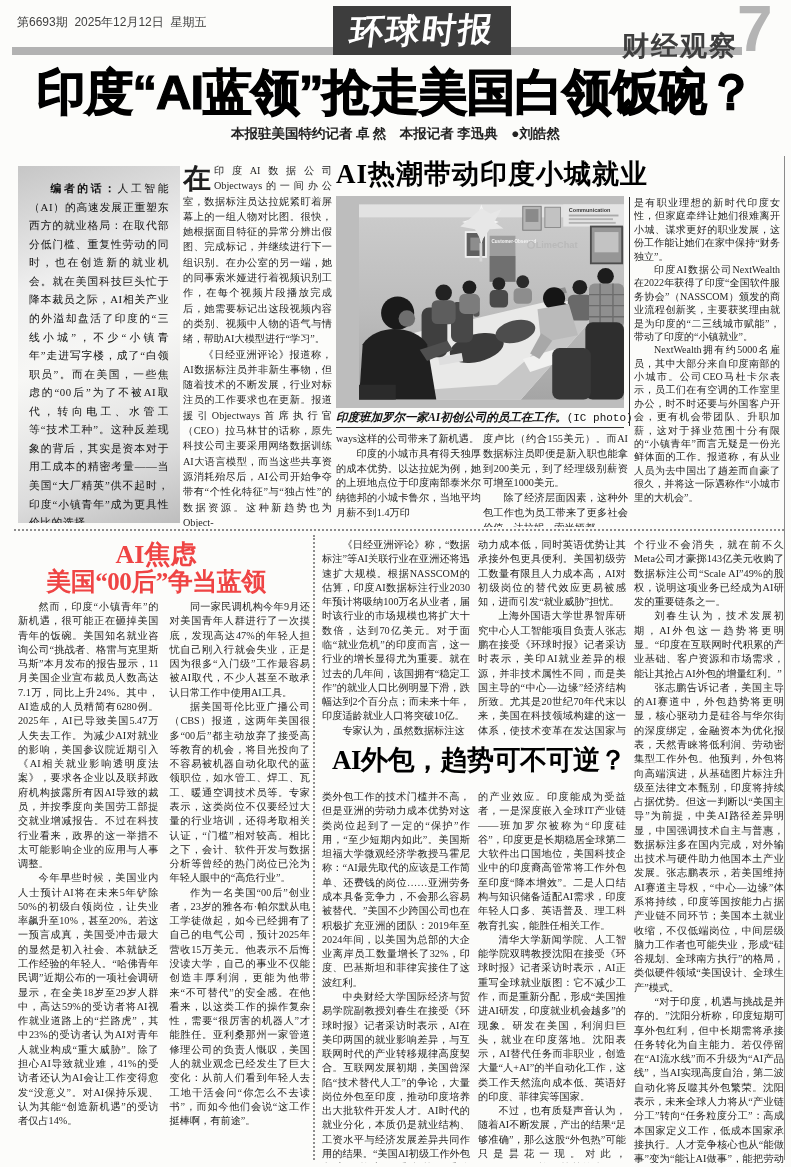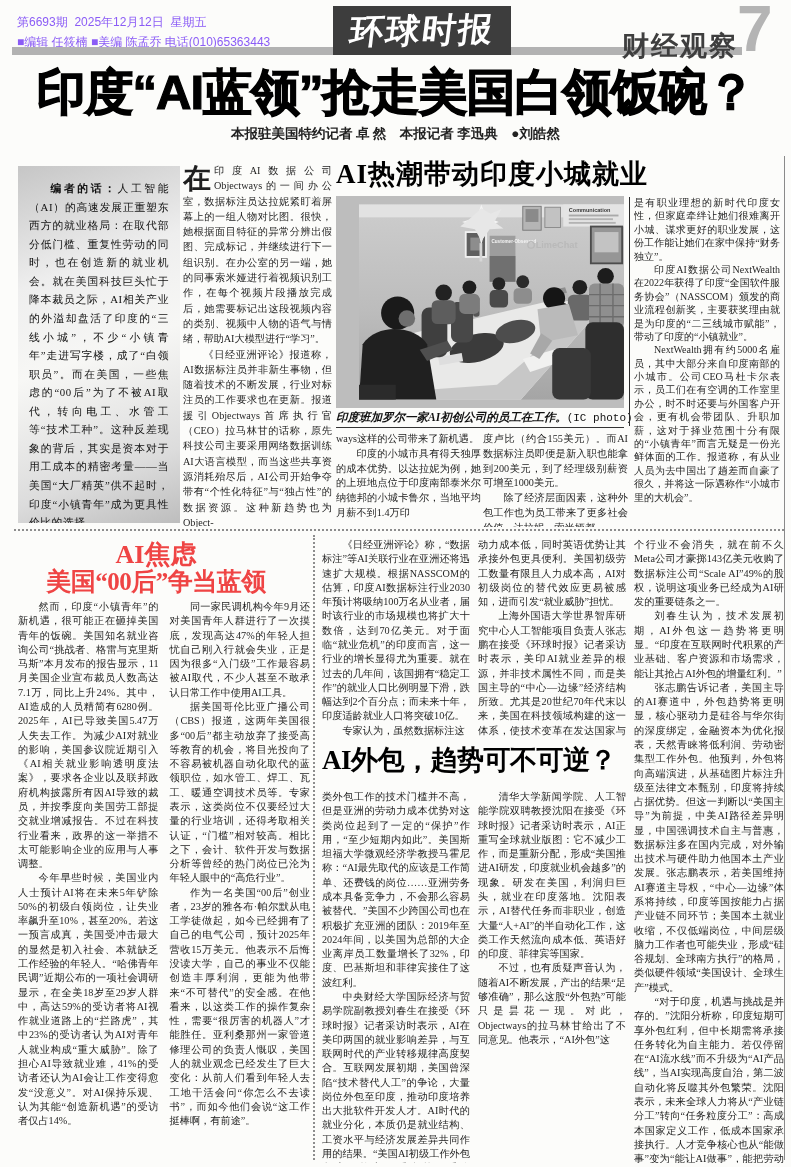--- a/index.html
+++ b/index.html
@@ -2,21 +2,21 @@
 <html><head>
 <meta charset="utf-8">
 <style>
   * { margin:0; padding:0; box-sizing:border-box; }
   html,body { background:#9a9a9a; }
   .page { position:relative; width:791px; height:1167px; margin:0 auto; background:#fcfcfa;
           font-family:"Liberation Serif","DejaVu Serif",serif; color:#1e1e1e; overflow:hidden; }
 
   
   .hdr-left { position:absolute; left:17px; top:12px; font-family:"Liberation Sans","DejaVu Sans",sans-serif;
-              font-size:12px; color:#8b5cf6; line-height:20px; }
+              font-size:12px; color:#404040; line-height:20px; }
   .hdr-left .l2 { font-size:12px; }
   .hdr-bar { position:absolute; left:12px; top:47px; width:730px; height:8px; background:#b2b2b2; }
   .masthead { position:absolute; left:333px; top:6px; width:178px; height:49px; background:#3d3d3d;
               display:flex; align-items:center; justify-content:center; }
   .masthead span { color:#fff; font-size:34px; font-weight:bold; transform:skewX(-8deg) rotate(-1deg);
                    font-family:"Liberation Serif",serif; letter-spacing:2px; }
   .section-name { position:absolute; left:604px; top:16px; width:134px; text-align:right;
                   font-size:27px; font-weight:900; color:#3e3e3e; letter-spacing:2px;
                   font-family:"Liberation Serif",serif;margin-top:12px; }
   .page-num { position:absolute; left:737px; top:-8px; font-size:64px; font-weight:bold; color:#b4b4b4;
@@ -73,37 +73,36 @@
   .a2-head .h1 { font-size:26px; line-height:1.05; }
   .a2-head .h2 { font-size:25px; line-height:1.15; letter-spacing:-0.5px; white-space:nowrap;text-align:center; }
   .a2-cols { position:absolute; left:18px; top:600px; width:292px; height:556px;
              column-count:2; column-gap:11px; column-fill:auto;
              font-size:10.2px; line-height:1.4; text-align:justify; overflow:hidden; }
   .a2-cols p { text-indent:2em; }
 
   
   .c1top { left:322px; top:538px; width:148px; height:200px; }
   .c2top { left:478px; top:538px; width:148px; height:200px; }
-  .subhead3 { position:absolute; left:322px; top:742px; width:304px; text-align:left;
+  .subhead3 { position:absolute; left:322px; top:742px; width:304px; text-align:right;
               font-size:27px; font-weight:900; letter-spacing:-0.5px; white-space:nowrap;
               font-family:"Liberation Serif",serif; color:#000; }
   .c1bot { left:322px; top:790px; width:148px; height:373px; }
   .c2bot { left:478px; top:790px; width:148px; height:373px; }
   .c3    { left:634px; top:538px; width:150px; height:625px; }
 </style>
 </head>
 <body>
 
 <div class="page">
 
   <div class="hdr-left">
     <div>
       <span>第6693期</span>&nbsp;&nbsp;<span>2025年12月12日</span>&nbsp;&nbsp;<span>星期五</span>
     </div>
-    <div class="l2">■编辑 任筱楠 ■美编 陈孟乔 电话(010)65363443</div>
   </div>
   <div class="hdr-bar"></div>
   <div class="masthead">
     <span>环球时报</span>
   </div>
   <div class="section-name">财经观察</div>
   <div class="page-num">7</div>
 
   <div class="main-headline">印度“AI蓝领”抢走美国白领饭碗？</div>
   <div class="byline">本报驻美国特约记者 卓 然　本报记者 李迅典　●刘皓然</div>
@@ -249,20 +248,21 @@
   <div class="bodytext bt14 c2top">
     <p class="noind">动力成本低，同时英语优势让其承接外包更具便利。美国初级劳工数量有限且人力成本高，AI对初级岗位的替代效应更易被感知，进而引发“就业威胁”担忧。</p>
     <p>上海外国语大学世界智库研究中心人工智能项目负责人张志鹏在接受《环球时报》记者采访时表示，美印AI就业差异的根源，并非技术属性不同，而是美国主导的“中心—边缘”经济结构所致。尤其是20世纪70年代末以来，美国在科技领域构建的这一体系，使技术变革在发达国家与全球南方国家呈现截然不同</p>
   </div>
   <div class="subhead3">AI外包，趋势可不可逆？</div>
   <div class="bodytext bt14 c1bot">
     <p class="noind">类外包工作的技术门槛并不高，但是亚洲的劳动力成本优势对这类岗位起到了一定的“保护”作用，“至少短期内如此”。美国斯坦福大学微观经济学教授马霍尼称：“AI最先取代的应该是工作简单、还费钱的岗位……亚洲劳务成本具备竞争力，不会那么容易被替代。”美国不少跨国公司也在积极扩充亚洲的团队：2019年至2024年间，以美国为总部的大企业离岸员工数量增长了32%，印度、巴基斯坦和菲律宾接住了这波红利。</p>
     <p>中央财经大学国际经济与贸易学院副教授刘春生在接受《环球时报》记者采访时表示，AI在美印两国的就业影响差异，与互联网时代的产业转移规律高度契合。互联网发展初期，美国曾深陷“技术替代人工”的争论，大量岗位外包至印度，推动印度培养出大批软件开发人才。AI时代的就业分化，本质仍是就业结构、工资水平与经济发展差异共同作用的结果。“美国AI初级工作外包印度，核心是看中其双重优势。”刘春生解释说，印度劳</p>
   </div>
   <div class="bodytext bt14 c2bot">
+    <p class="noind">的产业效应。印度能成为受益者，一是深度嵌入全球IT产业链——班加罗尔被称为“印度硅谷”，印度更是长期稳居全球第二大软件出口国地位，美国科技企业中的印度裔高管常将工作外包至印度“降本增效”。二是人口结构与知识储备适配AI需求，印度年轻人口多、英语普及、理工科教育扎实，能胜任相关工作。</p>
     <p>清华大学新闻学院、人工智能学院双聘教授沈阳在接受《环球时报》记者采访时表示，AI正重写全球就业版图：它不减少工作，而是重新分配，形成“美国推进AI研发，印度就业机会越多”的现象。研发在美国，利润归巨头，就业在印度落地。沈阳表示，AI替代任务而非职业，创造大量“人+AI”的半自动化工作，这类工作天然流向成本低、英语好的印度、菲律宾等国家。</p>
     <p>不过，也有质疑声音认为，随着AI不断发展，产出的结果“足够准确”，那么这股“外包热”可能只是昙花一现。对此，Objectways的拉马林甘给出了不同意见。他表示，“AI外包”这</p>
   </div>
   <div class="bodytext bt14 c3">
     <p class="noind">个行业不会消失，就在前不久Meta公司才豪掷143亿美元收购了数据标注公司“Scale AI”49%的股权，说明这项业务已经成为AI研发的重要链条之一。</p>
     <p>刘春生认为，技术发展初期，AI外包这一趋势将更明显。“印度在互联网时代积累的产业基础、客户资源和市场需求，能让其抢占AI外包的增量红利。”</p>
     <p>张志鹏告诉记者，美国主导的AI赛道中，外包趋势将更明显，核心驱动力是硅谷与华尔街的深度绑定，金融资本为优化报表，天然青睐将低利润、劳动密集型工作外包。他预判，外包将向高端演进，从基础图片标注升级至法律文本甄别，印度将持续占据优势。但这一判断以“美国主导”为前提，中美AI路径差异明显，中国强调技术自主与普惠，数据标注多在国内完成，对外输出技术与硬件助力他国本土产业发展。张志鹏表示，若美国维持AI赛道主导权，“中心—边缘”体系将持续，印度等国按能力占据产业链不同环节；美国本土就业收缩，不仅低端岗位，中间层级脑力工作者也可能失业，形成“硅谷规划、全球南方执行”的格局，类似硬件领域“美国设计、全球生产”模式。</p>
     <p>“对于印度，机遇与挑战是并存的。”沈阳分析称，印度短期可享外包红利，但中长期需将承接任务转化为自主能力。若仅停留在“AI流水线”而不升级为“AI产品线”，当AI实现高度自治，第二波自动化将反噬其外包繁荣。沈阳表示，未来全球人力将从“产业链分工”转向“任务粒度分工”：高成本国家定义工作，低成本国家承接执行。人才竞争核心也从“能做事”变为“能让AI做事”，能把劳动力与AI绑定的国家，将成为未来经济增长的新引擎。▲</p>
   </div>
 

